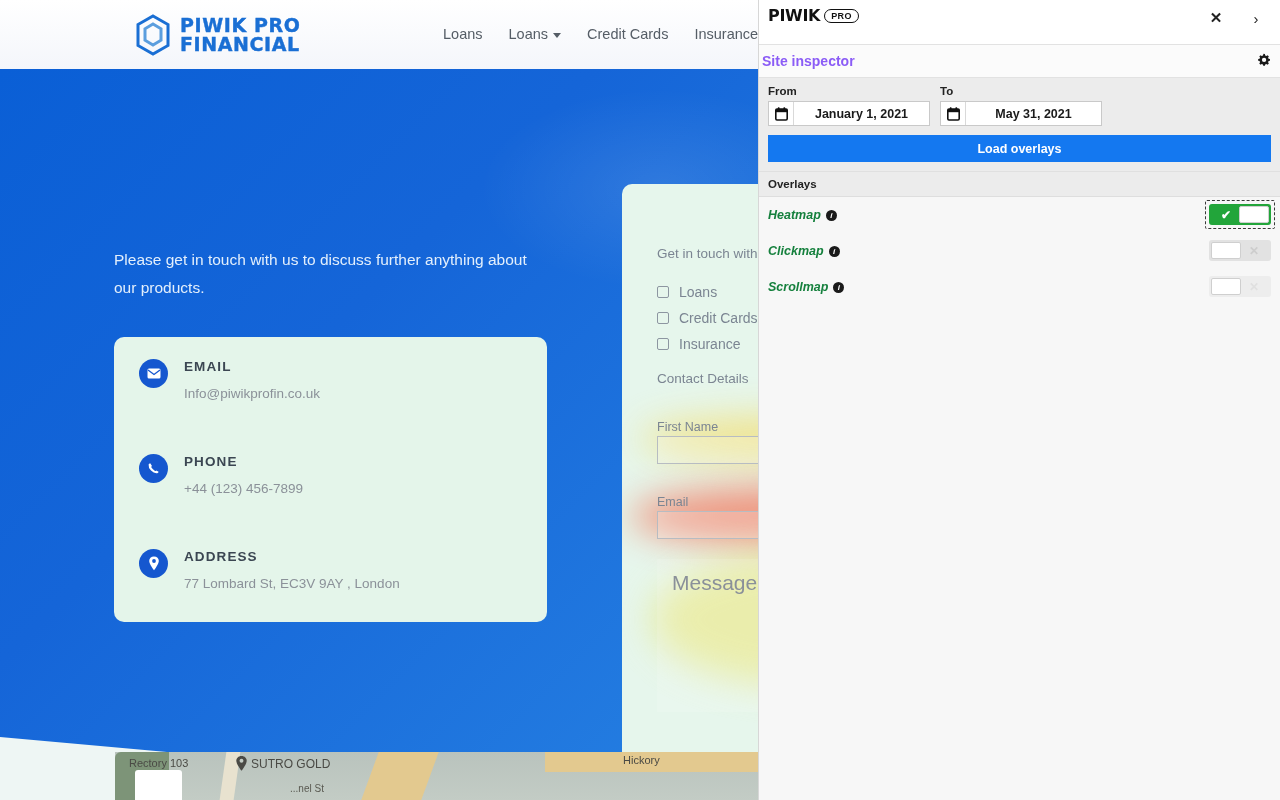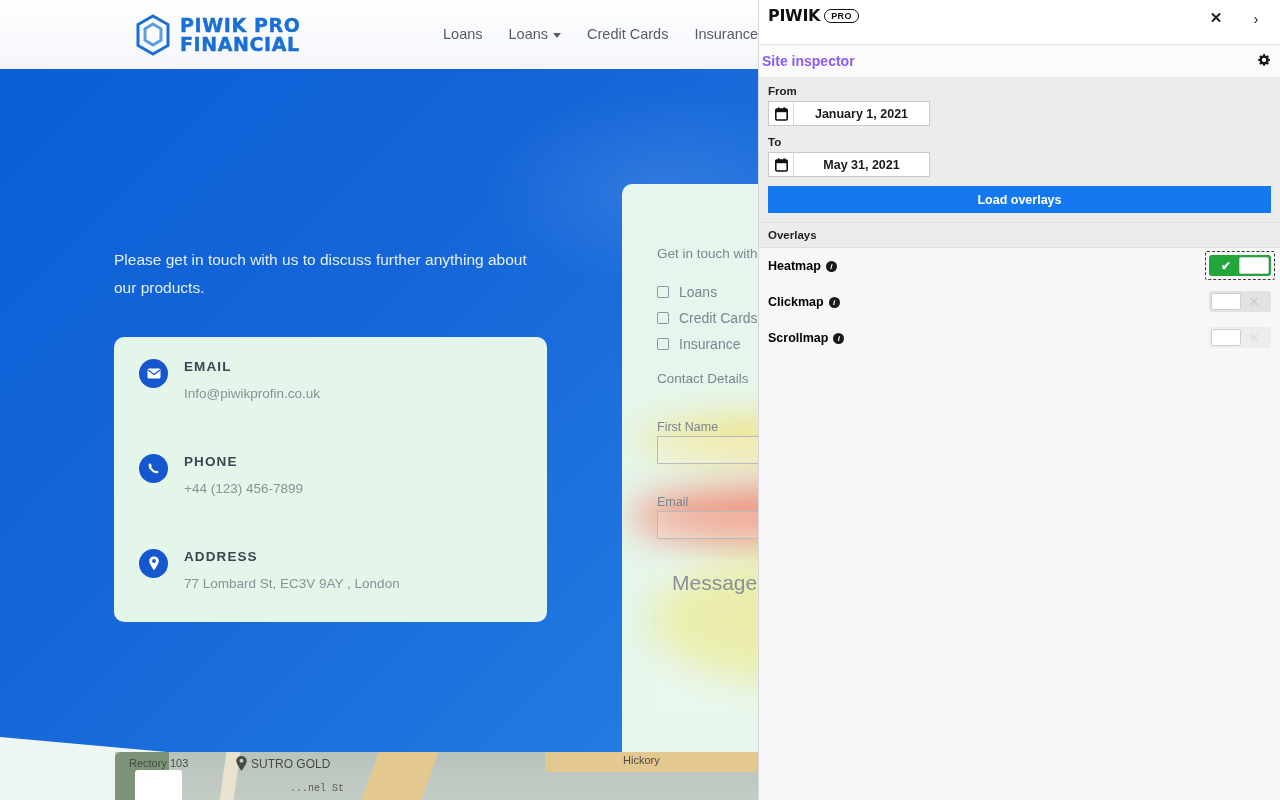--- a/index.html
+++ b/index.html
@@ -164,21 +164,21 @@
   }
   .p-subbar .t {
     margin-left: 3px; font-size: 14px; font-weight: 700; color:#8b5cf6;
   }
   .p-gear { position:absolute; right: 9px; top: 8px; cursor:pointer; }
 
   .p-dates {
     background:#ececec; padding: 7px 9px 9px 9px;
     border-bottom: 1px solid #e0e0e0;
   }
-  .date-row { display:flex; gap: 10px; flex-direction: column; }
+  .date-row { display:flex; gap: 10px; }
   .date-col { width: 162px; }
   .date-lbl { font-size: 11.5px; font-weight:700; color:#222; margin-bottom: 4px; }
   .date-in {
     height: 25px; background:#ffffff; border:1px solid #c9c9c9;
     display:flex; align-items:center; cursor: text;
   }
   .date-in .cal {
     width: 25px; height: 23px; display:flex; align-items:center; justify-content:center;
     border-right: 1px solid #d9d9d9; flex:none;
   }
@@ -196,21 +196,21 @@
     height: 25px; background:#ececec; border-bottom:1px solid #dedede;
     display:flex; align-items:center;
   }
   .ov-head span { margin-left: 9px; font-size: 11.5px; font-weight:700; color:#222; }
 
   .ov-list { background:#f7f7f7; }
   .ov-row {
     position: relative; height: 36px; display:flex; align-items:center;
     padding-left: 9px;
   }
-  .ov-name { font-size: 12.5px; font-weight:700; color:#000000; }
+  .ov-name { font-size: 12.5px; font-weight:700; color:#15803d;font-style:italic; }
   .info-i {
     display:inline-flex; align-items:center; justify-content:center;
     width:11px; height:11px; border-radius:50%; background:#1a1a1a;
     color:#fff; font-size:8px; font-weight:700; font-style:italic;
     margin-left:5px; vertical-align: 1px;
   }
 
   .toggle { position:absolute; right: 9px; top: 7px; width: 62px; height: 21px; }
   .toggle .track {
     width: 62px; height: 21px; border-radius: 3px; position:relative; overflow:hidden;
@@ -332,21 +332,21 @@
     <div class="map-road" style="left:430px; top:0; width:240px; height:20px; background:#e3c98f;"></div>
     <div class="map-txt" style="left:14px; top:5px;">Rectory 103</div>
     <div class="map-pin" style="left:120px; top:3px;">
       <svg width="13" height="17" viewBox="0 0 12 15">
           <path d="M6 0.6 C3 0.6 1.2 2.7 1.2 5 C1.2 8.2 6 14.2 6 14.2 C6 14.2 10.8 8.2 10.8 5 C10.8 2.7 9 0.6 6 0.6 Z" fill="#4a4a45"></path>
           <circle cx="6" cy="5" r="1.8" fill="#c3ccc5"></circle>
         </svg>
     </div>
     <div class="map-txt" style="left:136px; top:5px; font-size:12px;">SUTRO GOLD</div>
     <div class="map-txt" style="left:508px; top:2px;">Hickory</div>
-    <div class="map-txt" style="left:175px; top:31px; font-size:10px; color:#5a5a52;font-family:Liberation Mono, monospace;">...nel St</div>
+    <div class="map-txt" style="left:175px; top:31px; font-size:10px; color:#5a5a52;">...nel St</div>
     <div class="map-btn"></div>
   </div>
 
   <div id="site-header">
     <div class="brand">
       <div class="brand-mark">
         <svg width="38" height="42" viewBox="0 0 38 42">
           <path d="M19 2 L34 10.5 L34 31.5 L19 40 L4 31.5 L4 10.5 Z" fill="none" stroke="#1a6fd4" stroke-width="3"></path>
           <path d="M19 10 L27 14.8 L27 26.2 L19 31 L11 26.2 L11 14.8 Z" fill="none" stroke="#5b9ede" stroke-width="3"></path>
         </svg>

